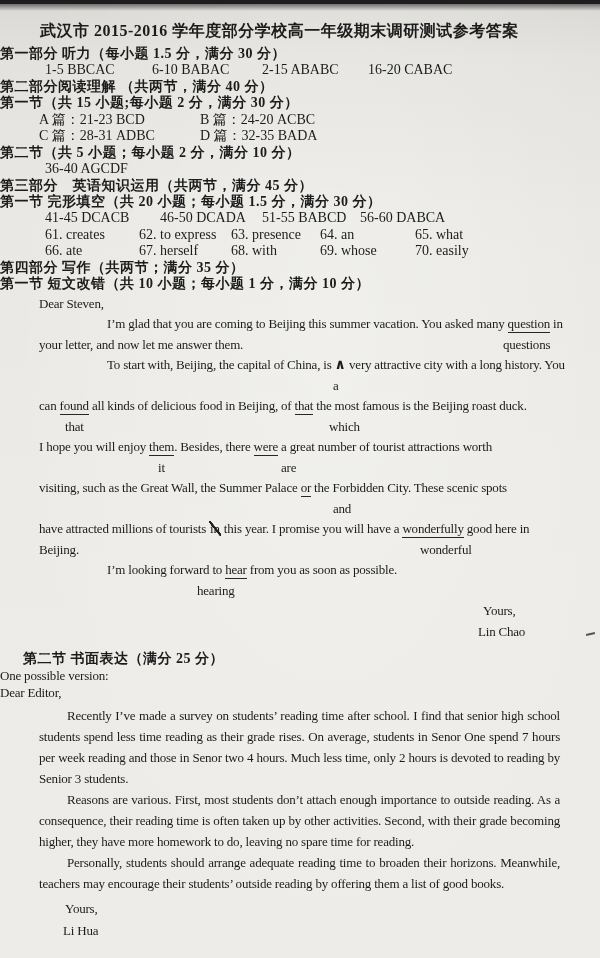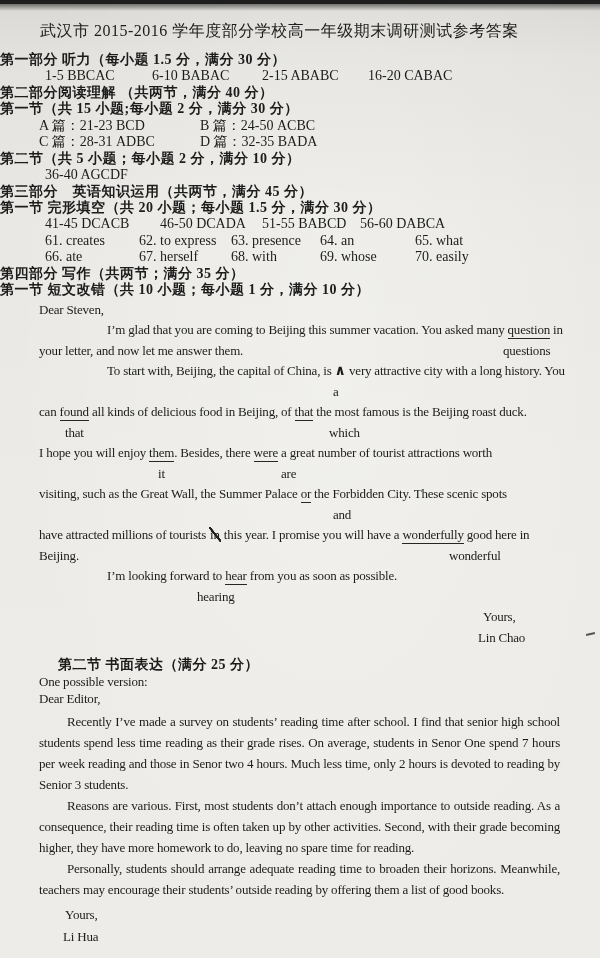--- a/index.html
+++ b/index.html
@@ -10,36 +10,36 @@
     background:
       radial-gradient(ellipse at 55% 35%, rgba(255,255,255,0.30), rgba(255,255,255,0) 70%),
       linear-gradient(180deg,#c9c8c5 0px,#dbdad6 10px,#e3e2de 60px,#e9e8e4 220px,#ecebe7 520px,#edece8 100%);
   }
   .page{position:relative;width:600px;height:958px;overflow:hidden;}
   .scan-edge{position:absolute;top:0;left:0;width:600px;height:4px;background:#1e1e1e;}
   .scan-edge-fade{position:absolute;top:4px;left:0;width:600px;height:7px;
     background:linear-gradient(180deg,rgba(30,30,30,.55),rgba(30,30,30,0));}
   .content{position:relative;padding-top:21px;}
   .title{
-    margin:0 0 12px 40px;font-size:16px;font-weight:normal;line-height:19px;letter-spacing:.5px;
+    margin:0 0 6px 40px;font-size:16px;font-weight:bold;line-height:19px;letter-spacing:.5px;
   }
   .h{font-size:14px;font-weight:bold;line-height:16.45px;letter-spacing:.5px;white-space:nowrap;}
   .arow{position:relative;height:16.45px;font-size:14px;line-height:16.45px;}
   .arow .c{position:absolute;top:0;white-space:nowrap;}
   
   .letter{margin-top:1px;font-size:13px;letter-spacing:-0.2px;}
   .lln{position:relative;height:20.5px;line-height:20.5px;padding-left:39px;white-space:nowrap;}
   .lln.ind{padding-left:107px;}
   .u{border-bottom:1.2px solid #262626;padding-bottom:.5px;}
   .del{background:linear-gradient(to top right,transparent 44%,#222 46%,#222 56%,transparent 58%);padding:0 1px;}
   .caret{font-size:14px;font-weight:bold;letter-spacing:0;}
   .corr{position:absolute;top:0;white-space:nowrap;}
   
-  .essay-head{margin:8px 0 0 58px;font-size:14px;font-weight:bold;line-height:18px;letter-spacing:.5px;}
-  .eline{margin-left:39px;font-size:13px;line-height:16.5px;letter-spacing:-0.2px;}
+  .essay-head{margin:8px 0 0 23px;font-size:14px;font-weight:bold;line-height:18px;letter-spacing:.5px;}
+  .eline{font-size:13px;line-height:16.5px;letter-spacing:-0.2px;}
   .ep{width:521px;margin:0 0 0 39px;font-size:13px;line-height:21px;letter-spacing:-0.2px;
       text-align:justify;text-indent:28px;}
   .ep:first-of-type{margin-top:4px;}
   .closing2{margin-left:63px;font-size:13px;line-height:22px;letter-spacing:-0.2px;}
   .closing2.yrs{margin-left:65px;margin-top:4px;}
   .artifact-dash{position:absolute;left:586px;top:633px;width:9px;height:2px;background:#555;transform:rotate(-12deg);}
 </style>
 </head>
 <body>
 
@@ -57,21 +57,21 @@
       <span class="c" style="left:45px">1-5 BBCAC</span>
       <span class="c" style="left:152px">6-10 BABAC</span>
       <span class="c" style="left:262px">2-15 ABABC</span>
       <span class="c" style="left:368px">16-20 CABAC</span>
     </div>
 
     <div class="h">第二部分阅读理解 （共两节，满分 40 分）</div>
     <div class="h">第一节（共 15 小题;每小题 2 分，满分 30 分）</div>
     <div class="arow">
       <span class="c" style="left:39px">A 篇：21-23 BCD</span>
-      <span class="c" style="left:200px">B 篇：24-50 ACBC</span>
+      <span class="c" style="left:200px">B 篇：24-20 ACBC</span>
     </div>
     <div class="arow">
       <span class="c" style="left:39px">C 篇：28-31 ADBC</span>
       <span class="c" style="left:200px">D 篇：32-35 BADA</span>
     </div>
 
     <div class="h">第二节（共 5 小题；每小题 2 分，满分 10 分）</div>
     <div class="arow">
       <span class="c" style="left:45px">36-40 AGCDF</span>
     </div>
@@ -131,21 +131,21 @@
         </div>
 
       <div class="lln"><span>visiting, such as the Great Wall, the Summer Palace </span><span class="u">or</span><span> the Forbidden City. These scenic spots</span></div>
 
       <div class="lln">
           <span class="corr" style="left:333px">and</span>
         </div>
 
       <div class="lln"><span>have attracted millions of tourists </span><span class="del">in</span><span> this year. I promise you will have a </span><span class="u">wonderfully</span><span> good here in</span></div>
 
-      <div class="lln"><span>Beijing.</span><span class="corr" style="left:449px">wonderful</span></div>
+      <div class="lln"><span>Beijing.</span><span class="corr" style="left:420px">wonderful</span></div>
 
       <div class="lln ind"><span>I’m looking forward to </span><span class="u">hear</span><span> from you as soon as possible.</span></div>
 
       <div class="lln">
           <span class="corr" style="left:197px">hearing</span>
         </div>
 
       <div class="lln">
           <span class="corr" style="left:483px">Yours,</span>
         </div>

